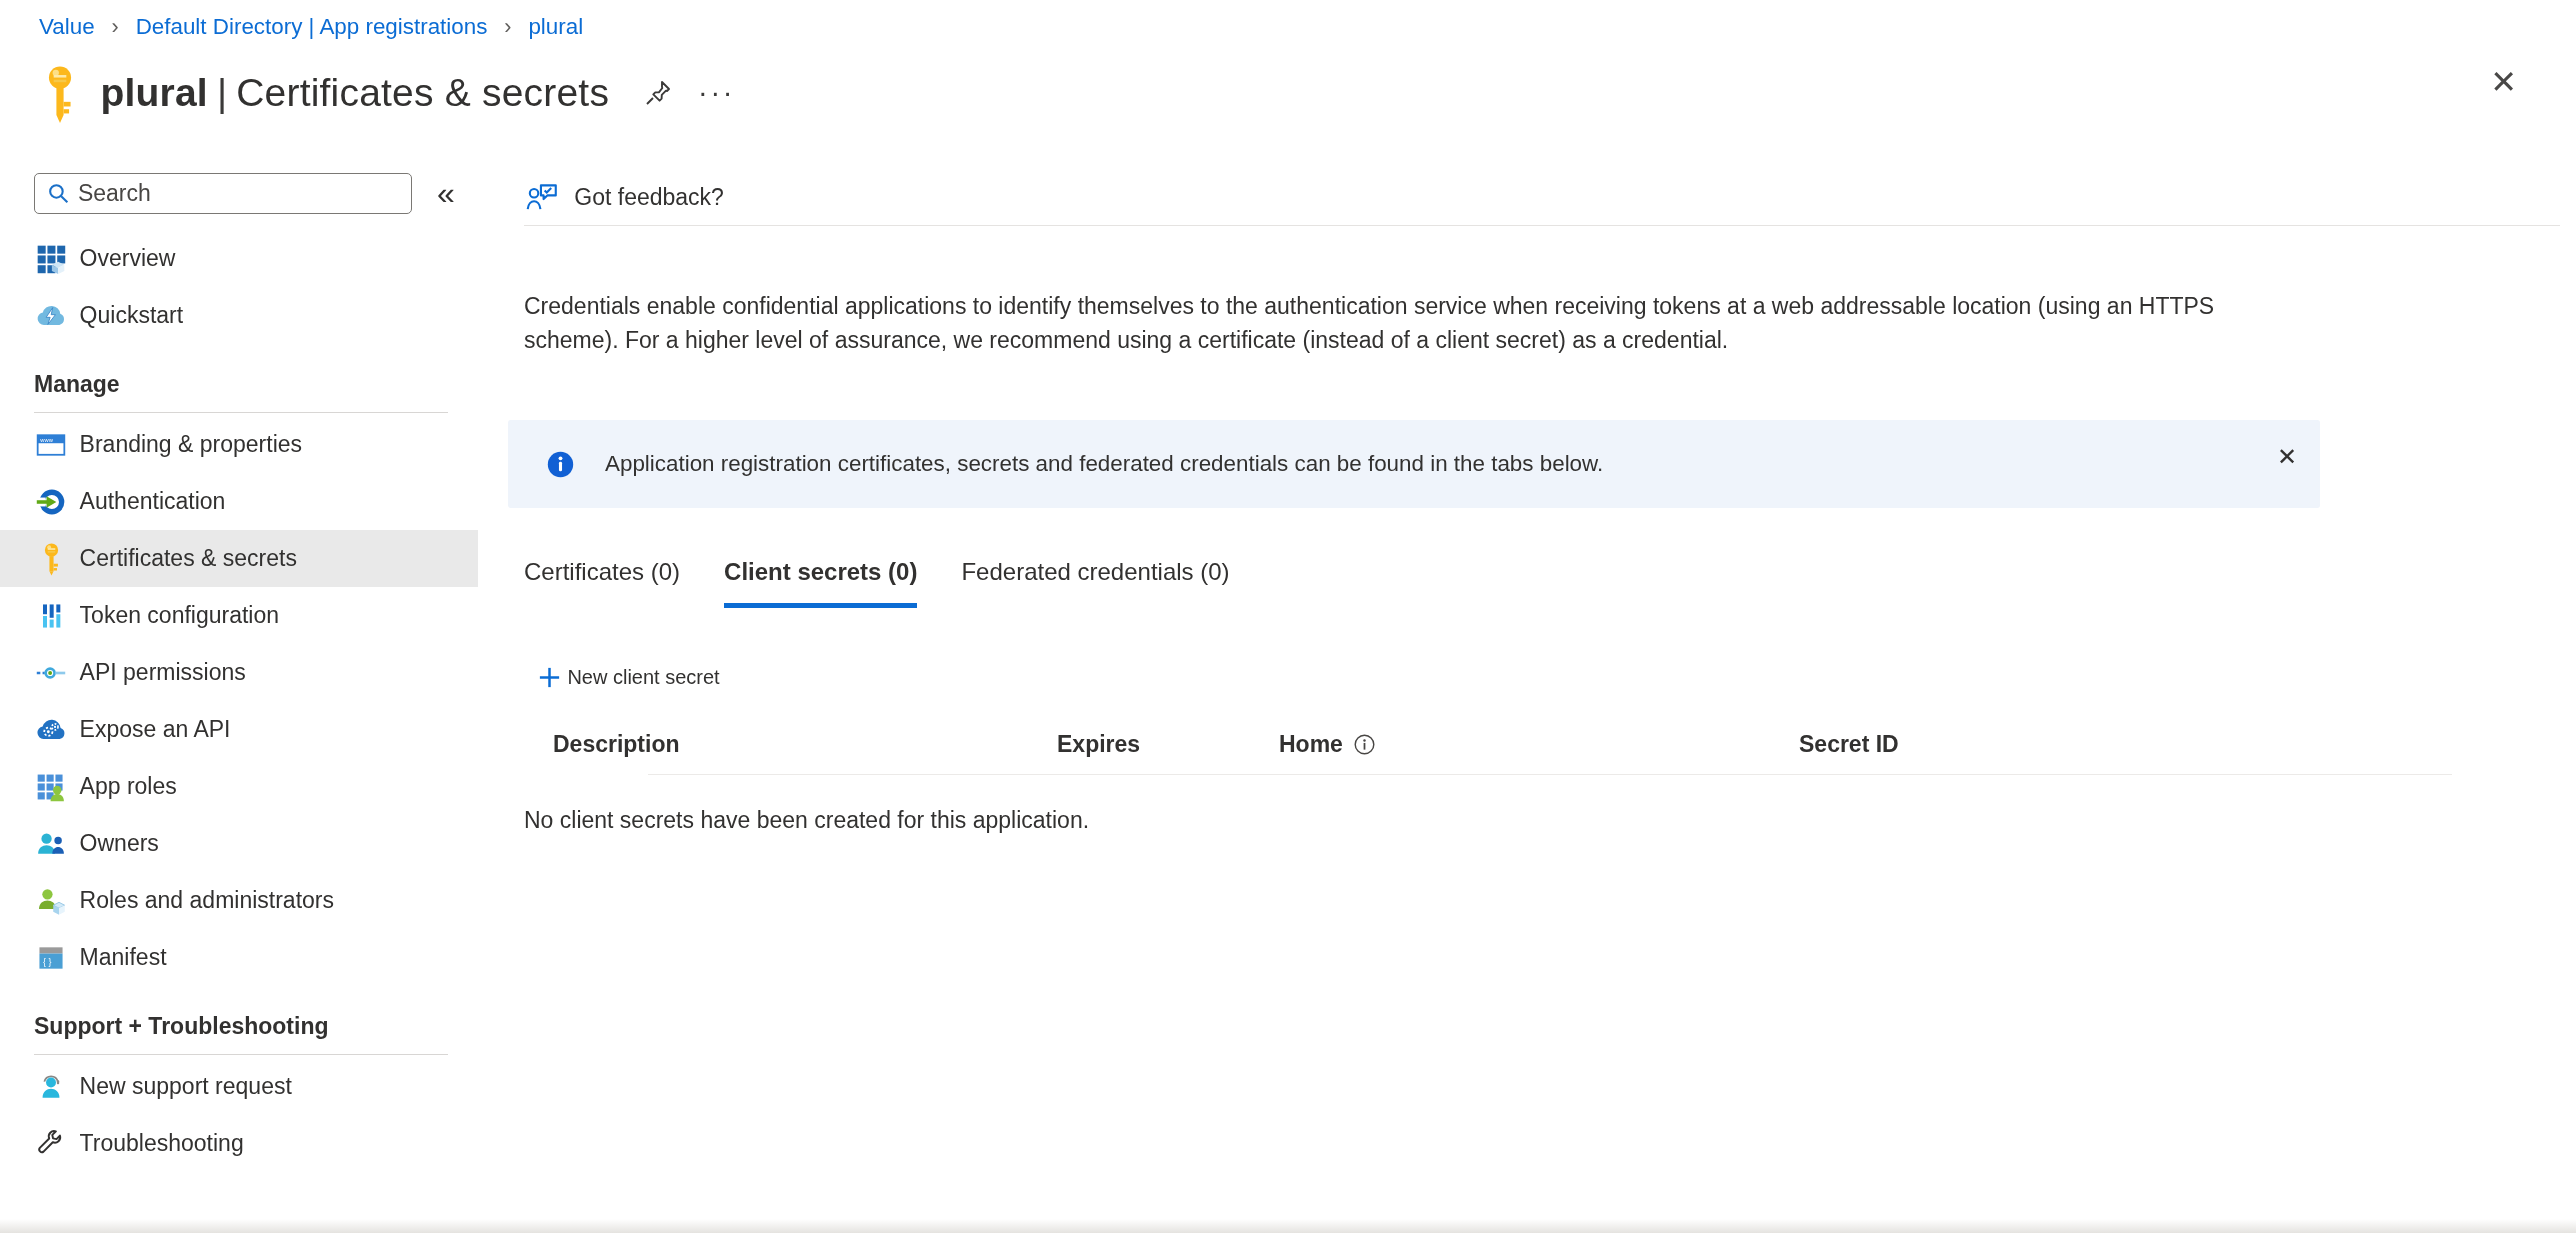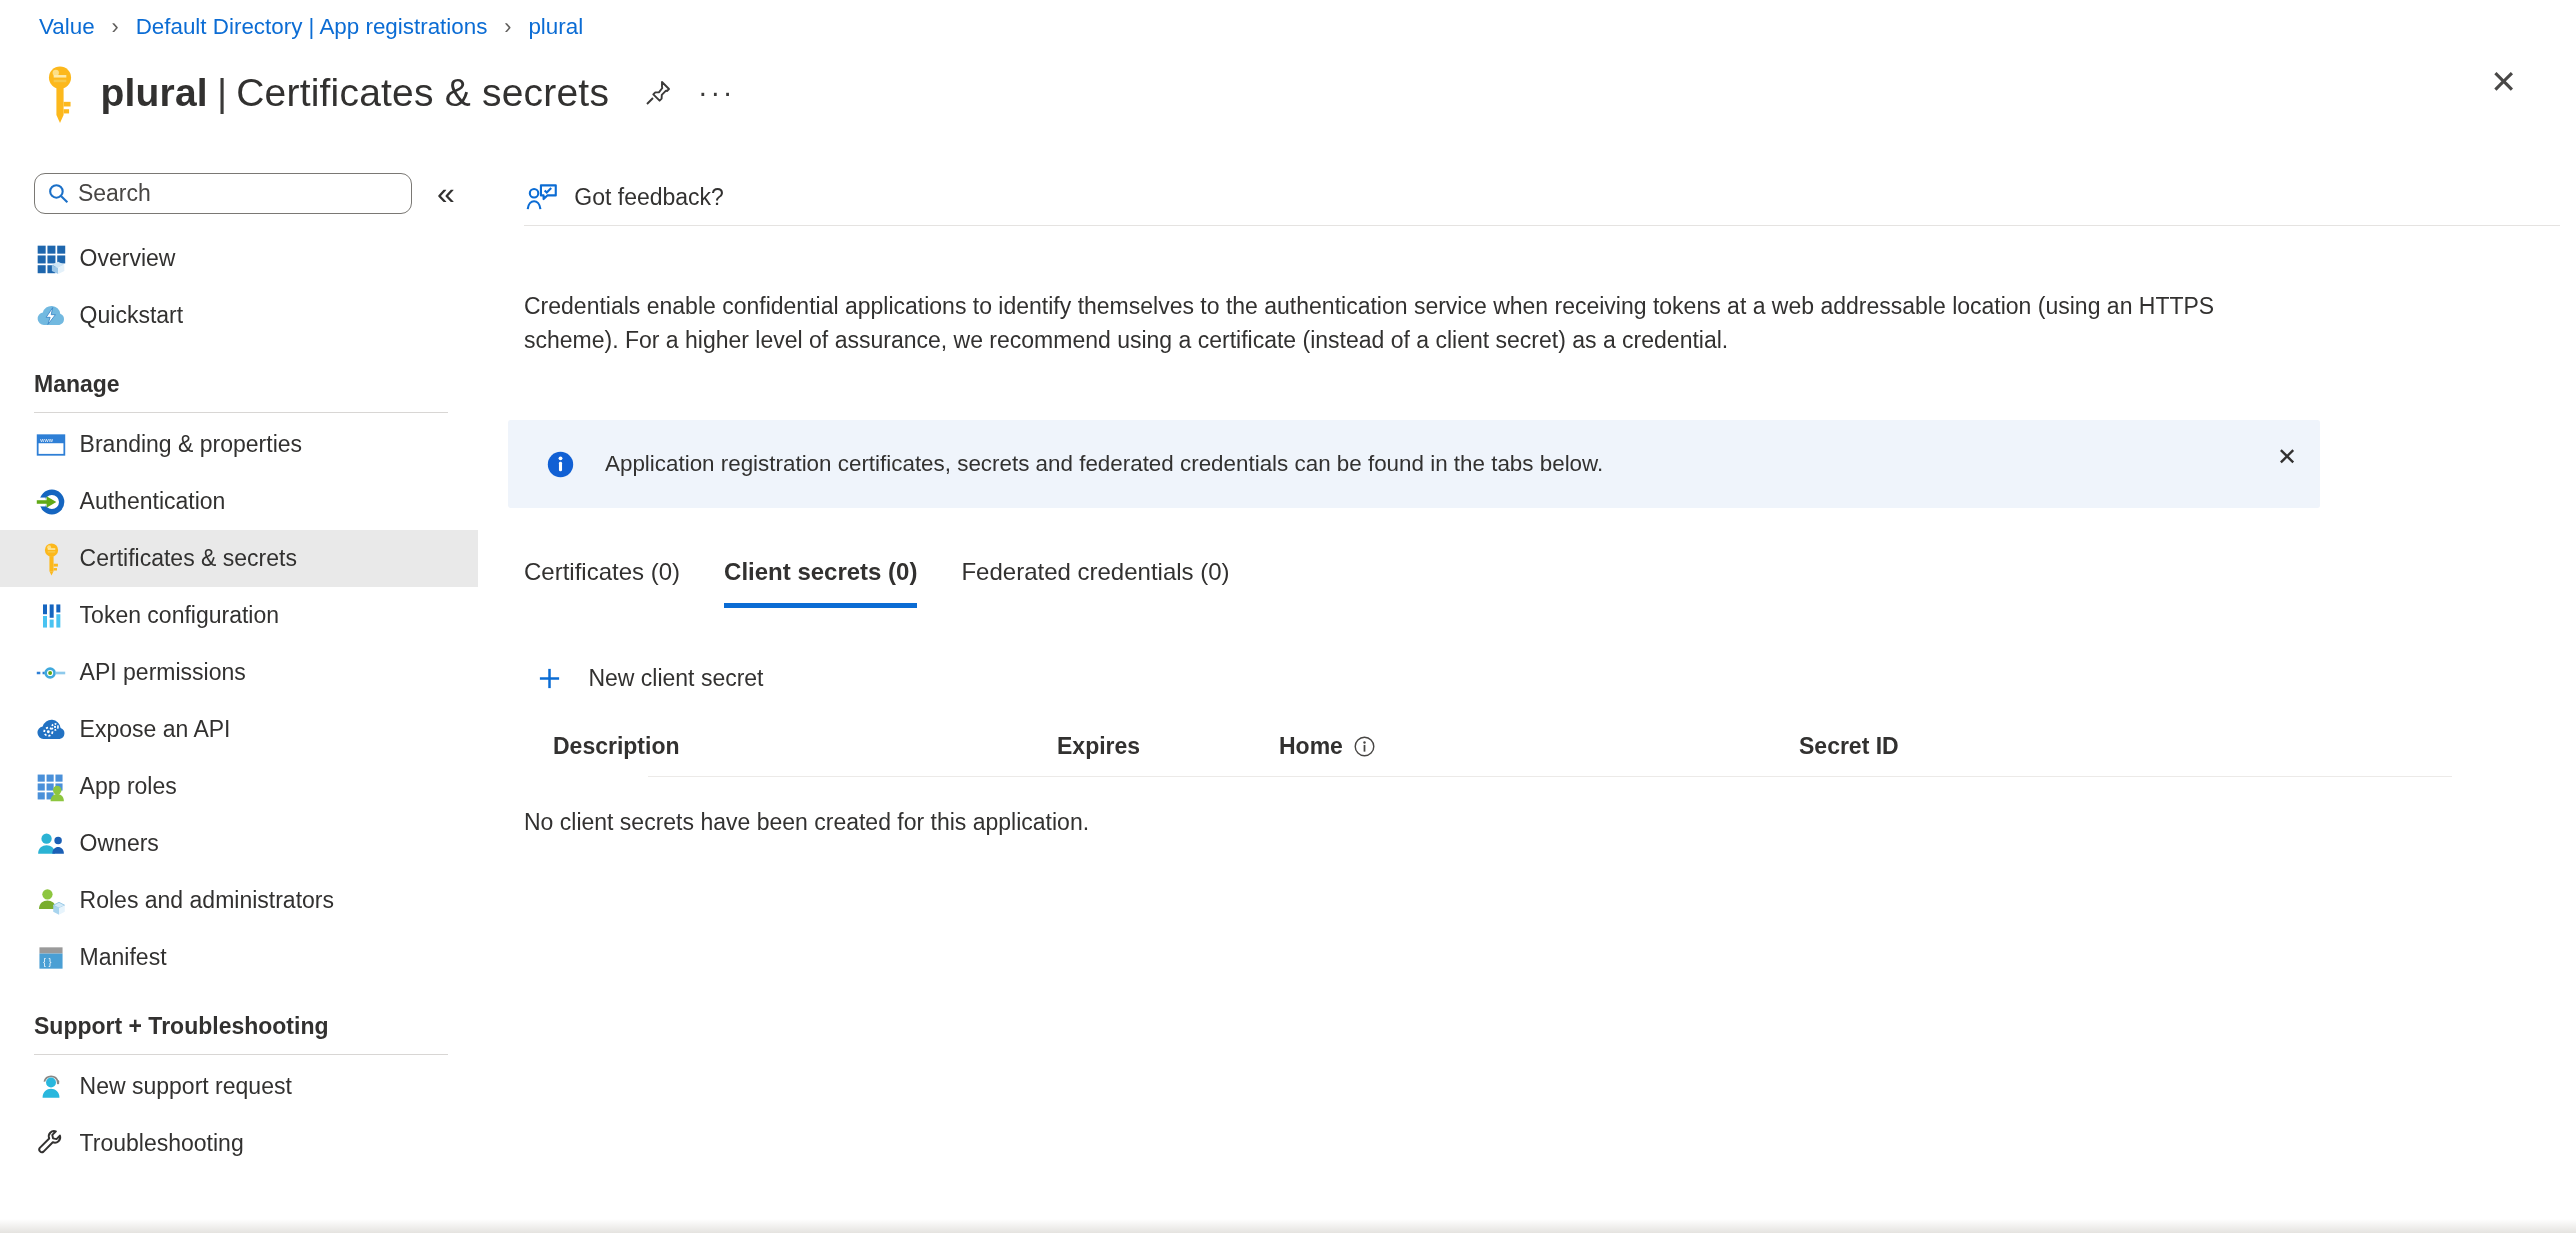--- a/index.html
+++ b/index.html
@@ -26,21 +26,21 @@
   .pin-btn { margin-left:34px; margin-bottom:5.4px; cursor:pointer; }
   .dots-btn { margin-left:25px; margin-bottom:9px; font-size:29px; color:#3b3a39; letter-spacing:2.7px; cursor:pointer; }
   .blade-close { position:absolute; top:66px; right:59px; font-size:32px; color:#494847; cursor:pointer; line-height:1; }
 
   
   .body-row { display:flex; margin-top:38px; }
 
   
   .sidebar { width:478px; flex:none; }
   .search-row { display:flex; align-items:center; margin-left:34px; }
-  .search-box { width:378px; height:41px; border:1.8px solid #7a7874; border-radius:11px;
+  .search-box { width:378px; height:41px; border:1.8px solid #7a7874; border-radius:5px;
                 display:flex; align-items:center; background:#fff; }
   .search-box svg { margin:0 7.2px 0 10.7px; flex:none; }
   .search-box input { border:none; outline:none; flex:1; font-size:23px; color:#323130;
                       font-family:inherit; background:transparent; padding:0; min-width:0; }
   .search-box input::placeholder { color:#484644; opacity:1; }
   .collapse-btn { margin-left:25px; font-size:32px; color:#323130; cursor:pointer; user-select:none; }
 
   .nav { margin-top:16px; }
   .nav-item { display:flex; align-items:center; height:57px; padding-left:34px; font-size:23px; cursor:pointer; }
   .nav-item .icon { width:34px; height:36px; flex:none; display:flex; align-items:center; justify-content:center; }
@@ -63,21 +63,21 @@
   .banner .close { position:absolute; right:23px; top:25px; font-size:24px; color:#323130; cursor:pointer; line-height:1; }
 
   .tabs { display:flex; margin-top:50px; }
   .tab { font-size:24px; margin-right:44px; padding-bottom:21.5px; position:relative; cursor:pointer; white-space:nowrap; }
   .tab.active { font-weight:700; }
   .tab.active::after { content:""; position:absolute; left:0; right:0; bottom:0; height:4.5px; background:#0b6cd4; }
 
   .tab-desc { margin-top:27px; font-size:23px; }
 
   .new-secret { display:flex; align-items:center; margin-top:57px; margin-left:13.4px; cursor:pointer; width:322px; }
-  .new-secret .label { margin-left:26px; font-size:23px; }
+  .new-secret .label { margin-left:5px; font-size:20px; }
 
   .table-head { display:flex; margin-top:41px; padding-left:29px; font-size:23px; font-weight:700; align-items:center; }
   .col-desc { width:504px; }
   .col-exp  { width:222px; }
   .col-val  { width:520px; display:flex; align-items:center; }
   .col-val svg { margin-left:9.8px; margin-top:1.8px; }
   .col-id   { flex:none; }
   .head-divider { border:none; border-bottom:1.8px solid #eceae8; margin-top:16px; width:1804px; }
 
   .empty { margin-top:32px; font-size:23px; }

